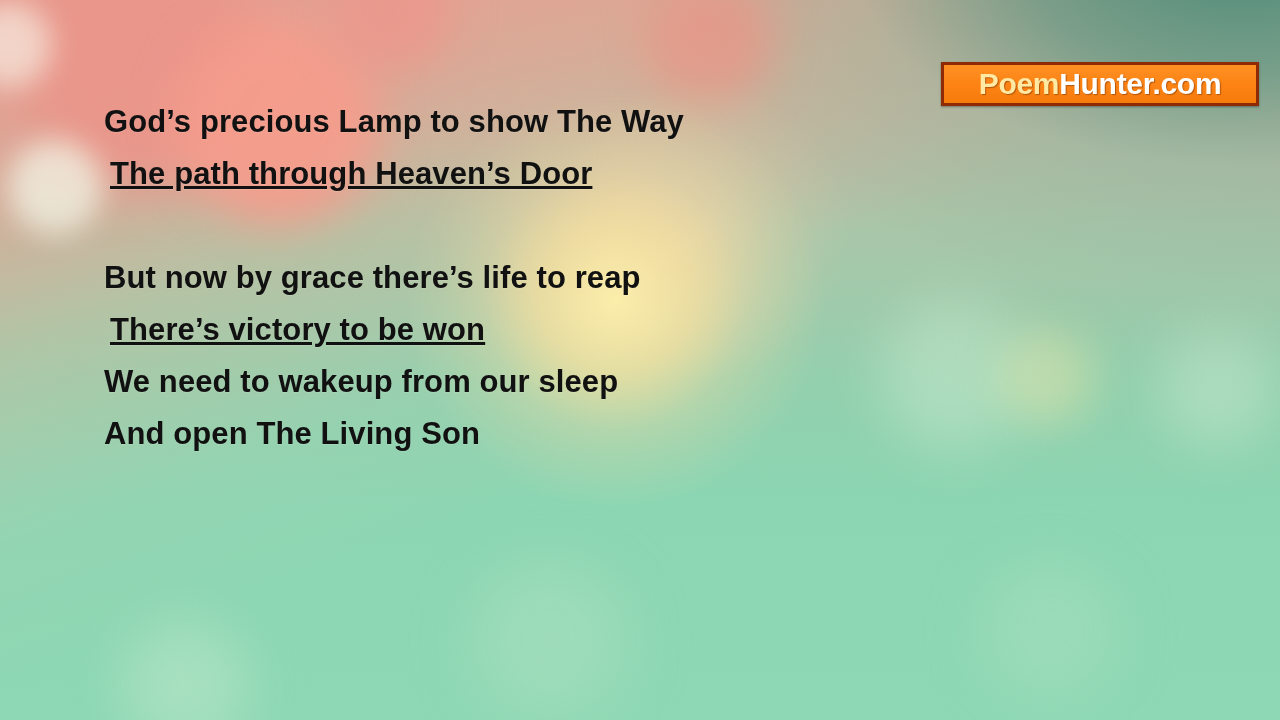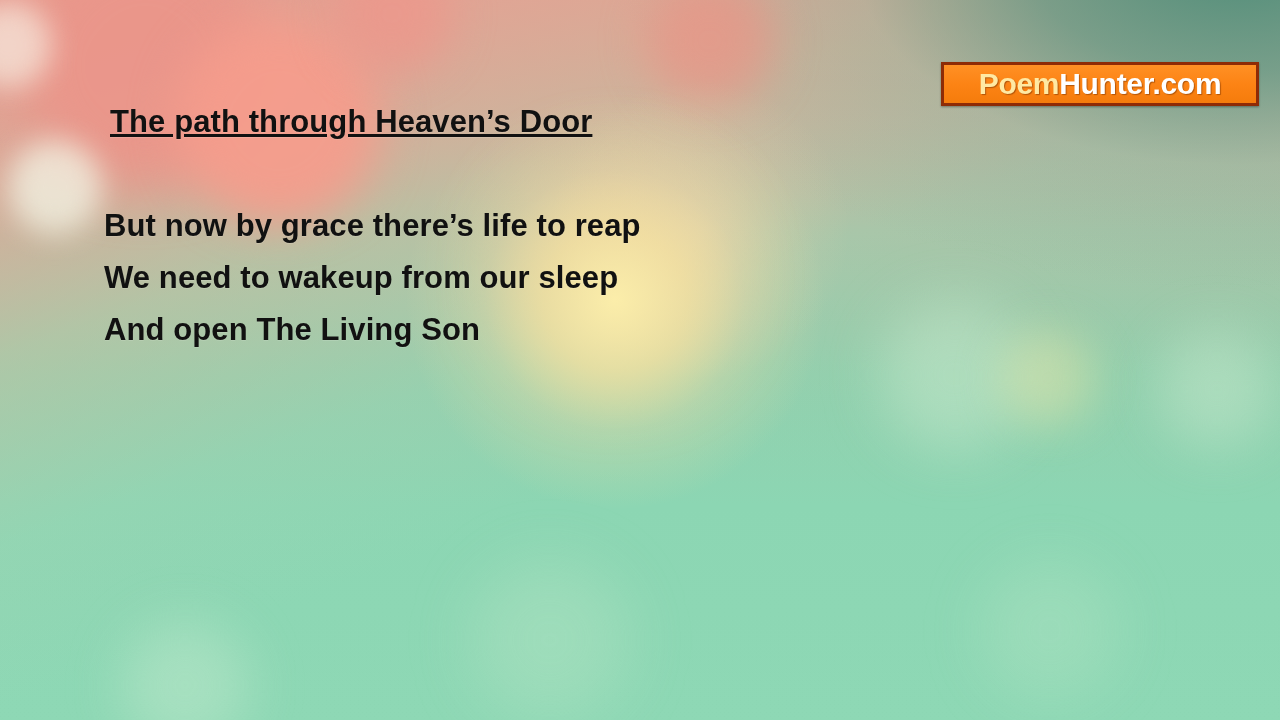--- a/index.html
+++ b/index.html
@@ -147,23 +147,25 @@
       <div class="bokeh" style="left: 880px; top: 300px; width: 150px; height: 150px; background: rgba(214, 240, 212, 0.4); filter: blur(28px);"></div>
       <div class="bokeh" style="left: 1158px; top: 330px; width: 118px; height: 118px; background: rgba(214, 240, 212, 0.38); filter: blur(26px);"></div>
       <div class="bokeh" style="left: 1000px; top: 330px; width: 96px; height: 96px; background: rgba(236, 230, 168, 0.45); filter: blur(22px);"></div>
       <div class="bokeh" style="left: 120px; top: 620px; width: 130px; height: 130px; background: rgba(214, 240, 214, 0.34); filter: blur(26px);"></div>
       <div class="bokeh" style="left: 470px; top: 560px; width: 160px; height: 160px; background: rgba(206, 236, 206, 0.26); filter: blur(30px);"></div>
       <div class="bokeh" style="left: 980px; top: 560px; width: 140px; height: 140px; background: rgba(206, 236, 206, 0.22); filter: blur(28px);"></div>
     </div>
   <div id="bg-glow" class="bg-layer"></div>
 
   <div id="poem">
+      <div class="poem-line">God’s precious Lamp to show The Way</div>
       <div class="poem-line indent">The path through Heaven’s Door</div>
       <div class="poem-line blank">&nbsp;</div>
       <div class="poem-line">But now by grace there’s life to reap</div>
+      <div class="poem-line indent">There’s victory to be won</div>
       <div class="poem-line">We need to wakeup from our sleep</div>
       <div class="poem-line">And open The Living Son</div>
     </div>
 
   <div id="logo">
     <div id="logo-text">
       <span class="logo-poem">Poem</span>
         <span class="logo-hunter">Hunter.com</span>
     </div>
   </div>

